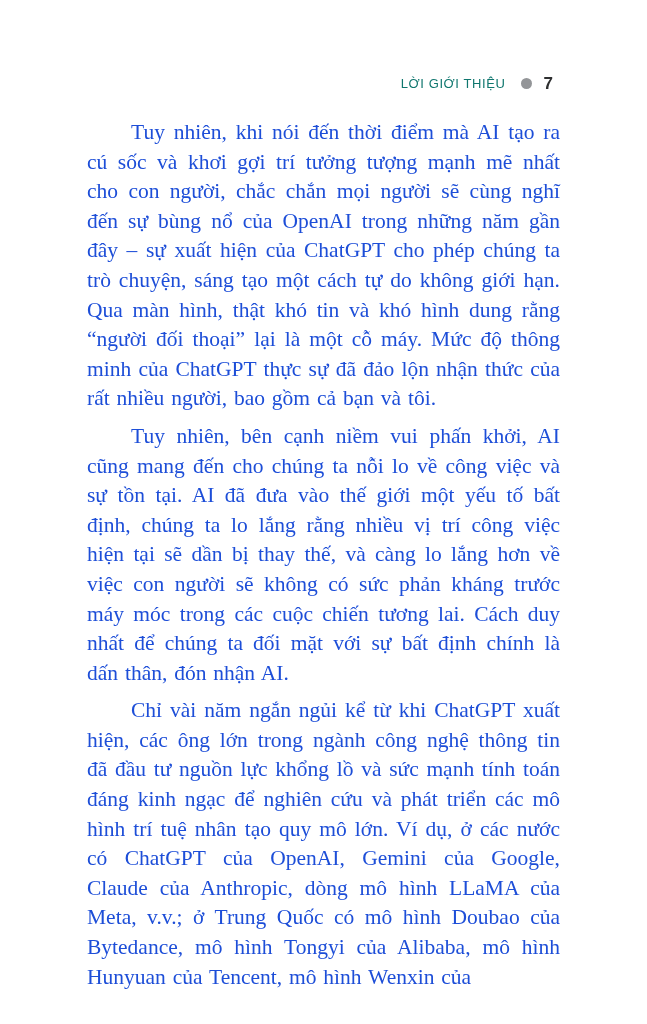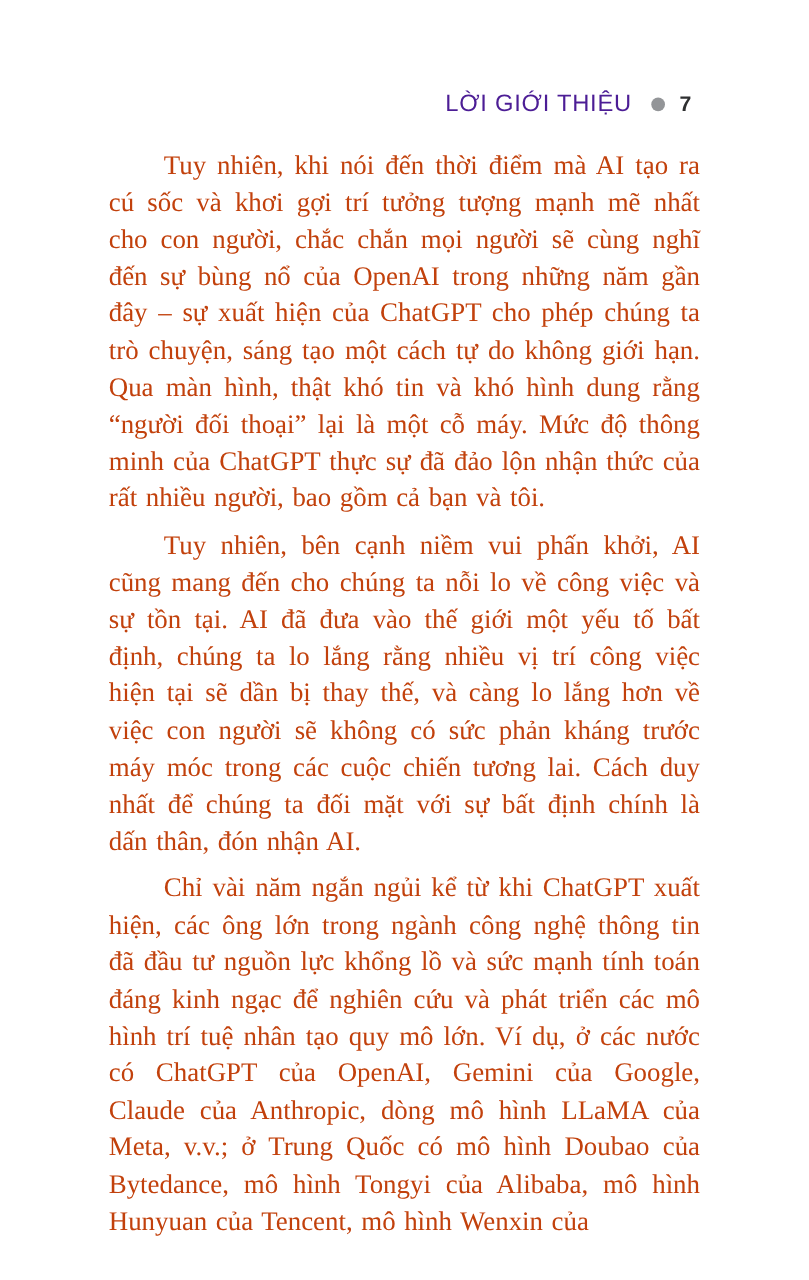--- a/index.html
+++ b/index.html
@@ -17,23 +17,23 @@
   }
   .page-header {
     display: flex;
     justify-content: flex-end;
     align-items: center;
     margin: 74px 94px 0 87px;
     height: 18px;
   }
   .running-head {
     font-family: "Liberation Sans", sans-serif;
-    font-size: 19px;
+    font-size: 13px;
     font-weight: 400;
-    color: #4c1d95;
+    color: #0f766e;
     letter-spacing: 0.6px;
     text-transform: uppercase;
     line-height: 1;
   }
   .separator-dot {
     width: 11px;
     height: 11px;
     border-radius: 50%;
     background: #939598;
     margin-left: 15px;
@@ -47,21 +47,21 @@
     color: #2e2f30;
     line-height: 1;
   }
   .page-body {
     margin: 26px 87px 0 87px;
   }
   .page-body p {
     font-family: "Liberation Serif", "DejaVu Serif", serif;
     font-size: 21.5px;
     line-height: 29.6px;
-    color: #c2410c;
+    color: #1d4ed8;
     text-align: justify;
     text-indent: 44px;
     margin: 0 0 8px 0;
     word-spacing: 1.5px;
   }
   .page-body p:last-child {
     margin-bottom: 12px;
   }
 </style>
 </head>

